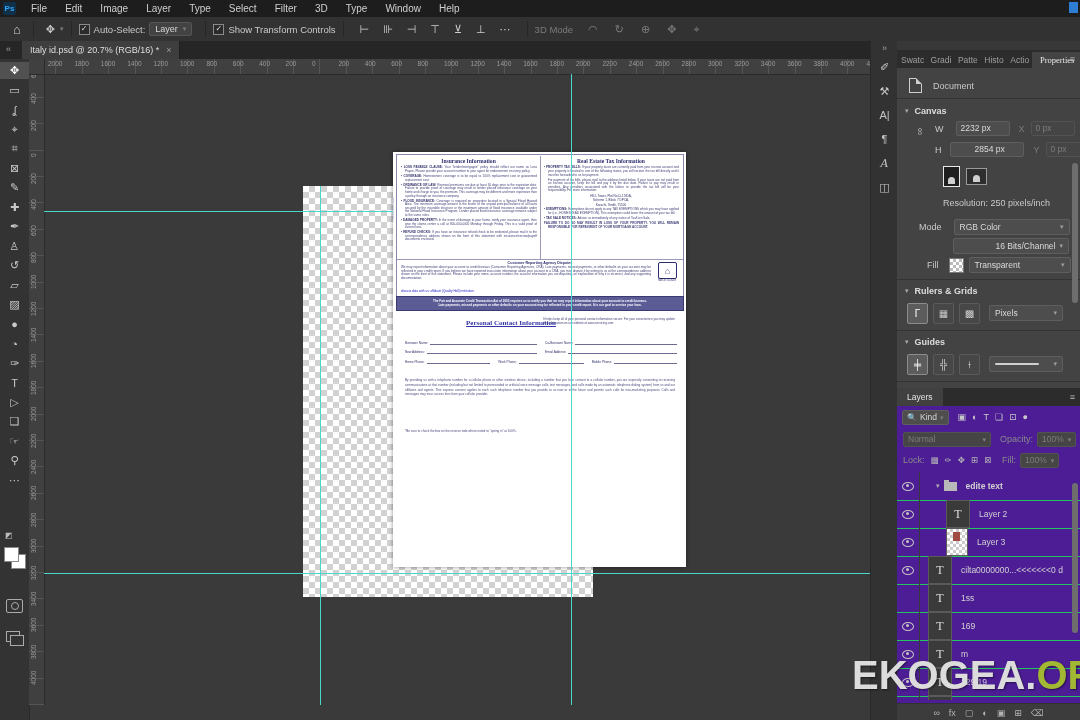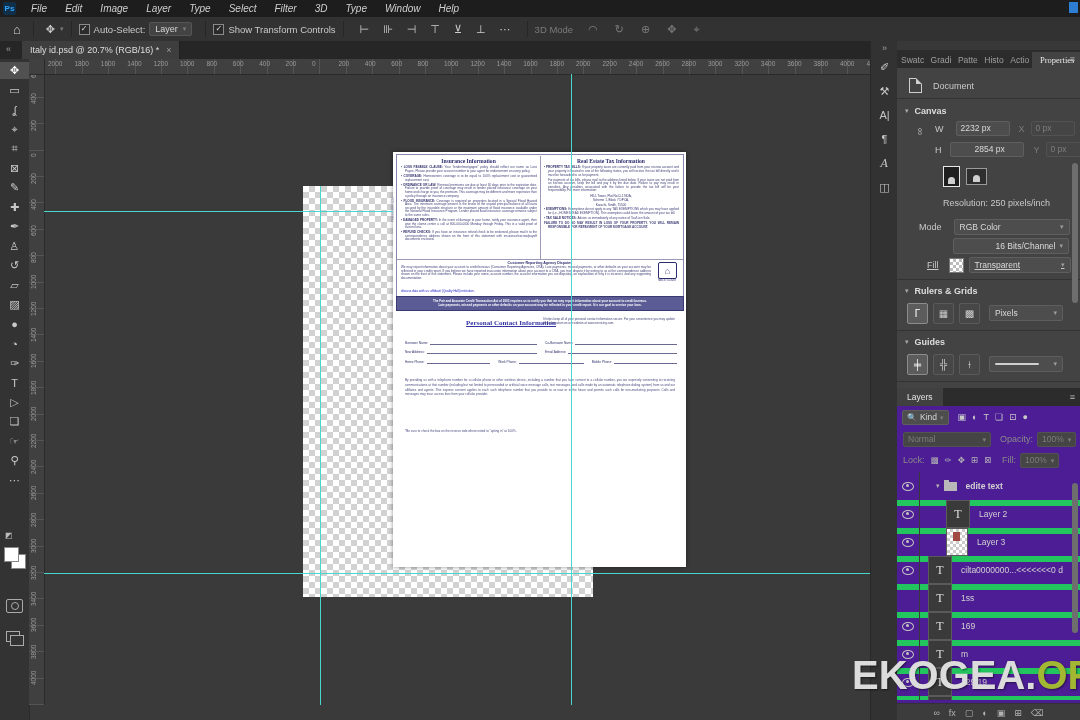--- a/index.html
+++ b/index.html
@@ -4,21 +4,21 @@
 <style>
   html,body{margin:0;padding:0;background:#222;}
   #app{position:relative;width:1080px;height:720px;overflow:hidden;
        font-family:"Liberation Sans","DejaVu Sans",sans-serif;
        background:#3a3a3a;color:#d6d6d6;-webkit-font-smoothing:antialiased;}
   .abs{position:absolute;}
   
   .titlebar{left:0;top:0;width:1080px;height:17px;background:#1d1d1d;display:flex;align-items:center;}
   .ps-logo{width:13px;height:13px;margin:0 6px 0 3px;background:#10304a;color:#31a8ff;
            font-size:8px;font-weight:bold;display:flex;align-items:center;justify-content:center;border-radius:2px;}
-  .menu-item{font-size:10px;color:#cfcfcf;padding:0 9px;line-height:17px;font-style:italic;}
+  .menu-item{font-size:10px;color:#cfcfcf;padding:0 9px;line-height:17px;}
   .win-accent{position:absolute;right:2px;top:2px;width:9px;height:11px;background:#2d7dd2;}
   
   .optionsbar{left:0;top:17px;width:1080px;height:24px;background:#323232;border-bottom:1px solid #222;
               display:flex;align-items:center;font-size:9.5px;color:#c9c9c9;}
   .ob-sep{width:1px;height:16px;background:#262626;margin:0 7px;}
   .ob-icon{font-size:11px;color:#cdcdcd;padding:0 5px;}
   .checkbox{display:inline-block;width:9px;height:9px;border:1px solid #8a8a8a;background:#2b2b2b;
             color:#dcdcdc;font-size:8px;line-height:8px;text-align:center;margin-right:4px;}
   .dropdown-sm{background:#434343;border:1px solid #555;border-radius:2px;padding:1px 5px;
                font-size:9px;color:#d6d6d6;display:inline-flex;gap:5px;align-items:center;margin:0 6px 0 4px;}
@@ -144,21 +144,21 @@
   .lfilter{position:absolute;left:0;top:18px;width:183px;height:22px;display:flex;align-items:center;padding-left:5px;box-sizing:border-box;}
   .kindbox{background:#4d4d4d;border:1px solid #5e5e5e;border-radius:2px;height:13px;line-height:13px;
            font-size:8.5px;color:#d6d6d6;padding:0 4px;display:flex;align-items:center;gap:3px;margin-right:6px;}
   .lf-icon{font-size:9px;color:#c9c9c9;margin:0 3px;}
   .lrow2{position:absolute;left:0;top:40px;width:183px;height:22px;display:flex;align-items:center;padding-left:6px;box-sizing:border-box;color:#8a8a8a;}
   .lrow3{position:absolute;left:0;top:62px;width:183px;height:20px;display:flex;align-items:center;padding-left:6px;box-sizing:border-box;color:#8a8a8a;}
   .sel-dis{background:#454545;border:1px solid #525252;border-radius:2px;height:13px;line-height:13px;
            font-size:8.5px;color:#7d7d7d;padding:0 4px;display:flex;align-items:center;gap:4px;}
   .lock-icon{font-size:8.5px;color:#b5b5b5;margin:0 3px;}
   .layer-list{position:absolute;left:0;top:84px;width:183px;height:228px;overflow:hidden;}
-  .layer-row{position:absolute;left:0;width:183px;height:28px;border-bottom:6px solid #22c55e;display:flex;align-items:center;}
+  .layer-row{position:absolute;left:0;width:183px;height:28px;border-bottom:1px solid #22c55e;display:flex;align-items:center;}
   .eye-well{width:22px;height:28px;border-right:1px solid #393939;display:flex;align-items:center;justify-content:center;flex:none;}
   .eye{width:10px;height:7px;border:1px solid #c4c4c4;border-radius:50%;position:relative;}
   .eye::after{content:'';position:absolute;left:2.5px;top:1px;width:3px;height:3px;background:#c4c4c4;border-radius:50%;}
   .grp-chev{font-size:7px;color:#b0b0b0;margin:0 4px 0 8px;}
   .folder{width:13px;height:9px;background:#b9b9b9;position:relative;margin-right:7px;}
   .folder::before{content:'';position:absolute;left:0;top:-2px;width:5px;height:2px;background:#b9b9b9;}
   .tthumb{width:22px;height:26px;background:#3a3a3a;border:1px solid #5a5a5a;color:#e0e0e0;
           font-size:12px;display:flex;align-items:center;justify-content:center;flex:none;
           font-family:"Liberation Serif","DejaVu Serif",serif;}
   .imgthumb{width:20px;height:26px;border:1px solid #5a5a5a;flex:none;background-color:#fff;
@@ -495,21 +495,21 @@
           <span>RGB Color</span>
             <span class="arr">▾</span>
         </span>
       </div>
       <div class="prow" style="left:56px;top:170px;">
         <span class="pselect" style="width:104px;justify-content:flex-end;">
           <span>16 Bits/Channel</span>
             <span class="arr">▾</span>
         </span>
       </div>
-      <div class="prow" style="left:30px;top:189px;text-decoration:underline;">
+      <div class="prow" style="left:30px;top:189px;">
         <span>Fill</span>
         <span class="checker-swatch" style="margin-left:10px;"></span>
         <span class="pselect" style="width:90px;">
           <span>Transparent</span>
             <span class="arr">▾</span>
         </span>
       </div>
       <div class="pdivider" style="top:211px;"></div>
       <div class="prow" style="left:8px;top:218px;">
         <span class="chev">▾</span>

